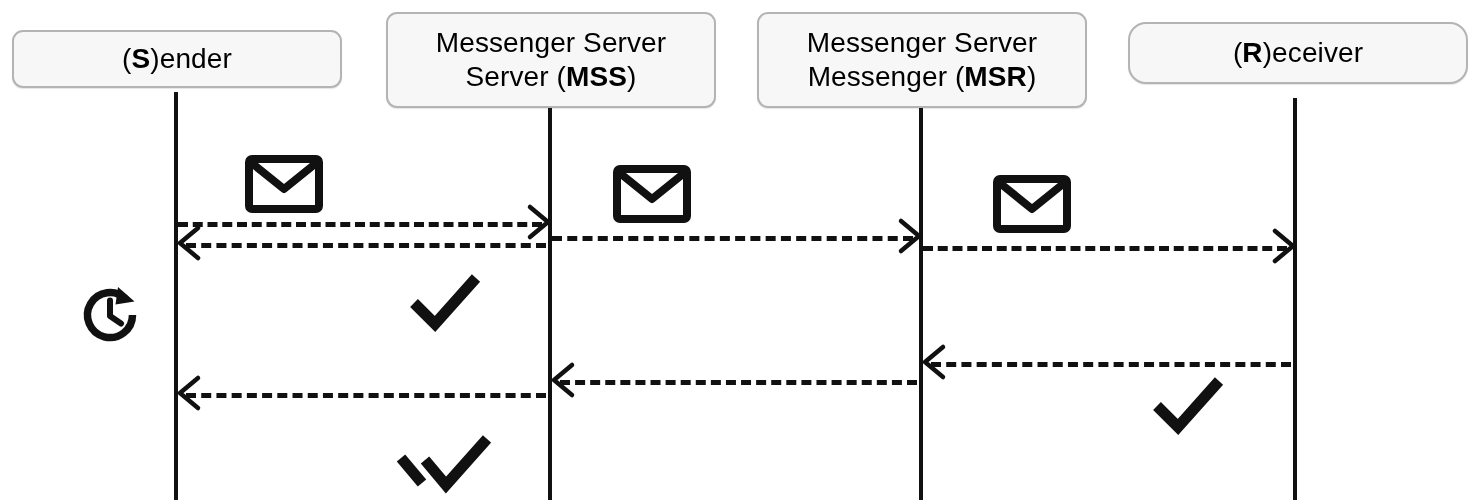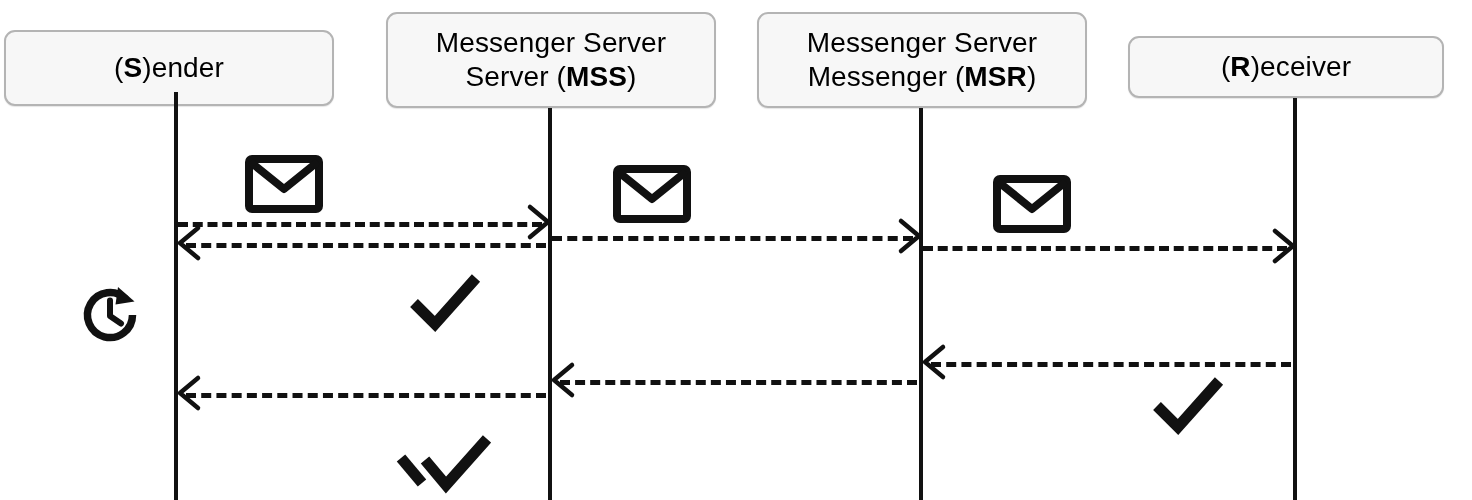--- a/index.html
+++ b/index.html
@@ -65,33 +65,33 @@
   .icon {
     position: absolute;
   }
   .icon svg { display: block; }
 </style>
 </head>
 <body>
 
 <div id="canvas">
 
-  <div class="participant-box" style="left:4px; top:30px; width:330px; height:76px;">
+  <div class="participant-box" style="left:12px; top:30px; width:330px; height:58px;">
     <span class="lbl"><span>(</span><b>S</b><span>)ender</span></span>
   </div>
 
   <div class="participant-box" style="left:386px; top:12px; width:330px; height:96px;">
     <span class="lbl"><span>Messenger Server</span><br><span>Server (</span><b>MSS</b><span>)</span></span>
   </div>
 
   <div class="participant-box" style="left:757px; top:12px; width:330px; height:96px;">
     <span class="lbl"><span>Messenger Server</span><br><span>Messenger (</span><b>MSR</b><span>)</span></span>
   </div>
 
-  <div class="participant-box" style="left:1128px; top:36px; width:316px; height:62px;">
+  <div class="participant-box" style="left:1128px; top:22px; width:340px; height:62px;border-radius:18px;">
     <span class="lbl"><span>(</span><b>R</b><span>)eceiver</span></span>
   </div>
 
   <div class="lifeline" style="left:174px;  top:92px;  height:408px;"></div>
   <div class="lifeline" style="left:548px;  top:108px; height:392px;"></div>
   <div class="lifeline" style="left:919px;  top:108px; height:392px;"></div>
   <div class="lifeline" style="left:1293px; top:98px;  height:402px;"></div>
 
   <div class="msg" style="left:178px; top:222px; width:364px;"></div>
   <div class="arrowhead" style="left:548px; top:222px;">

